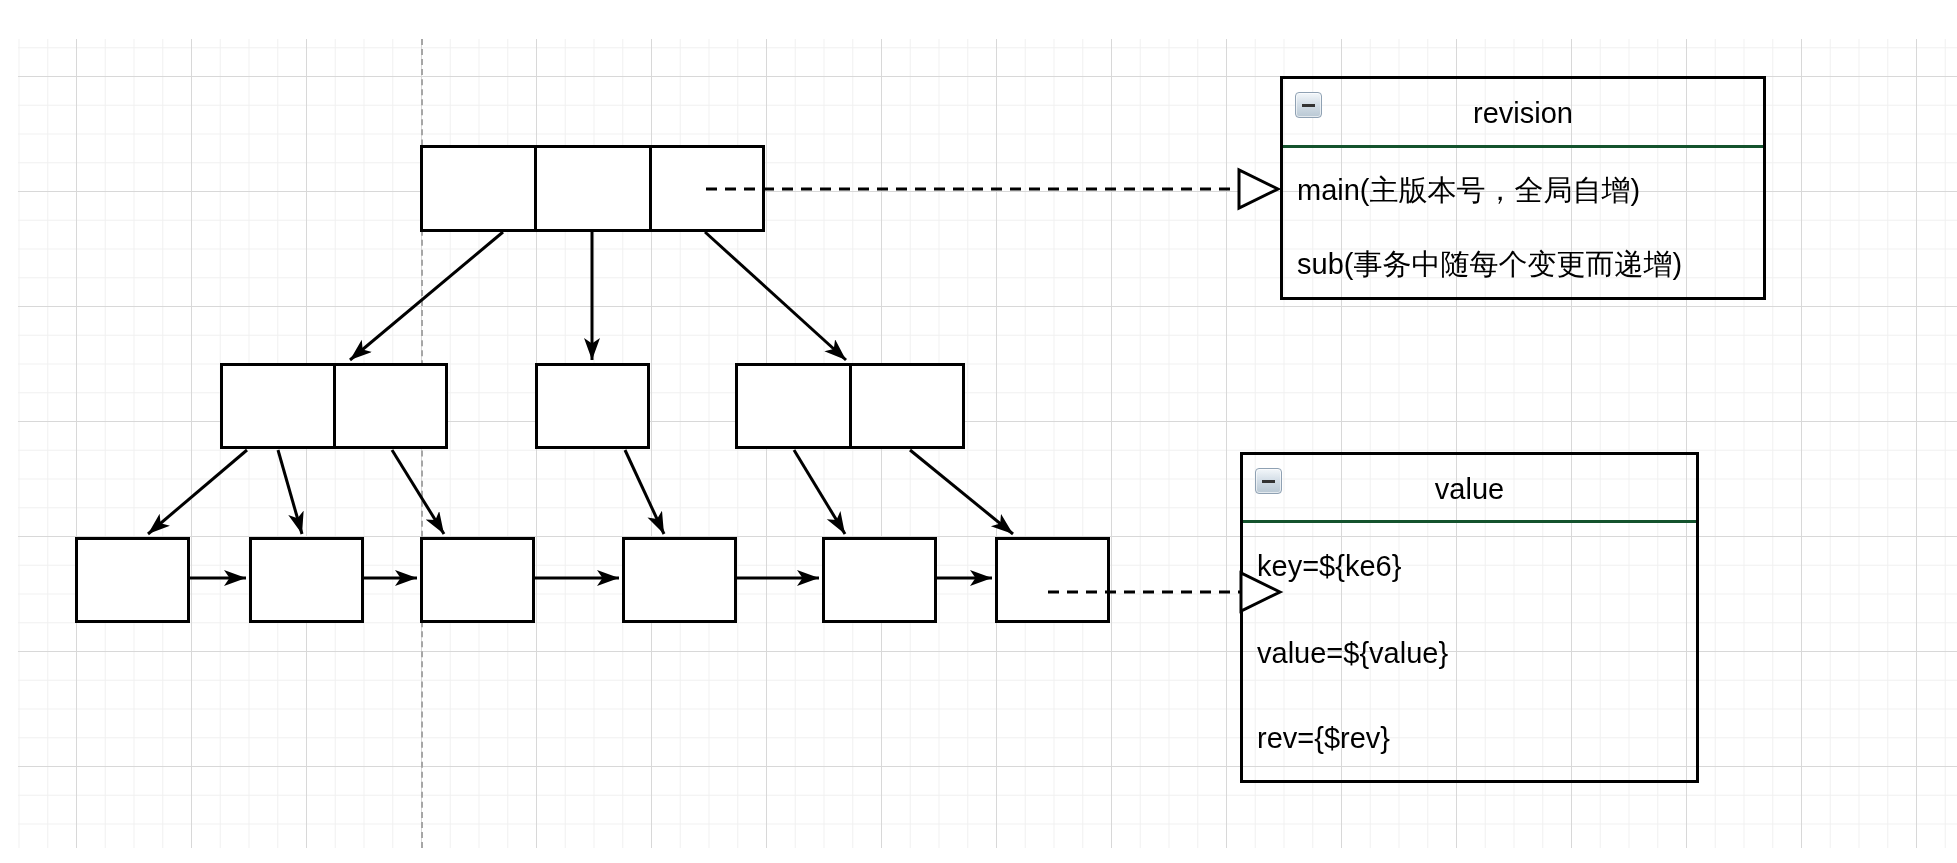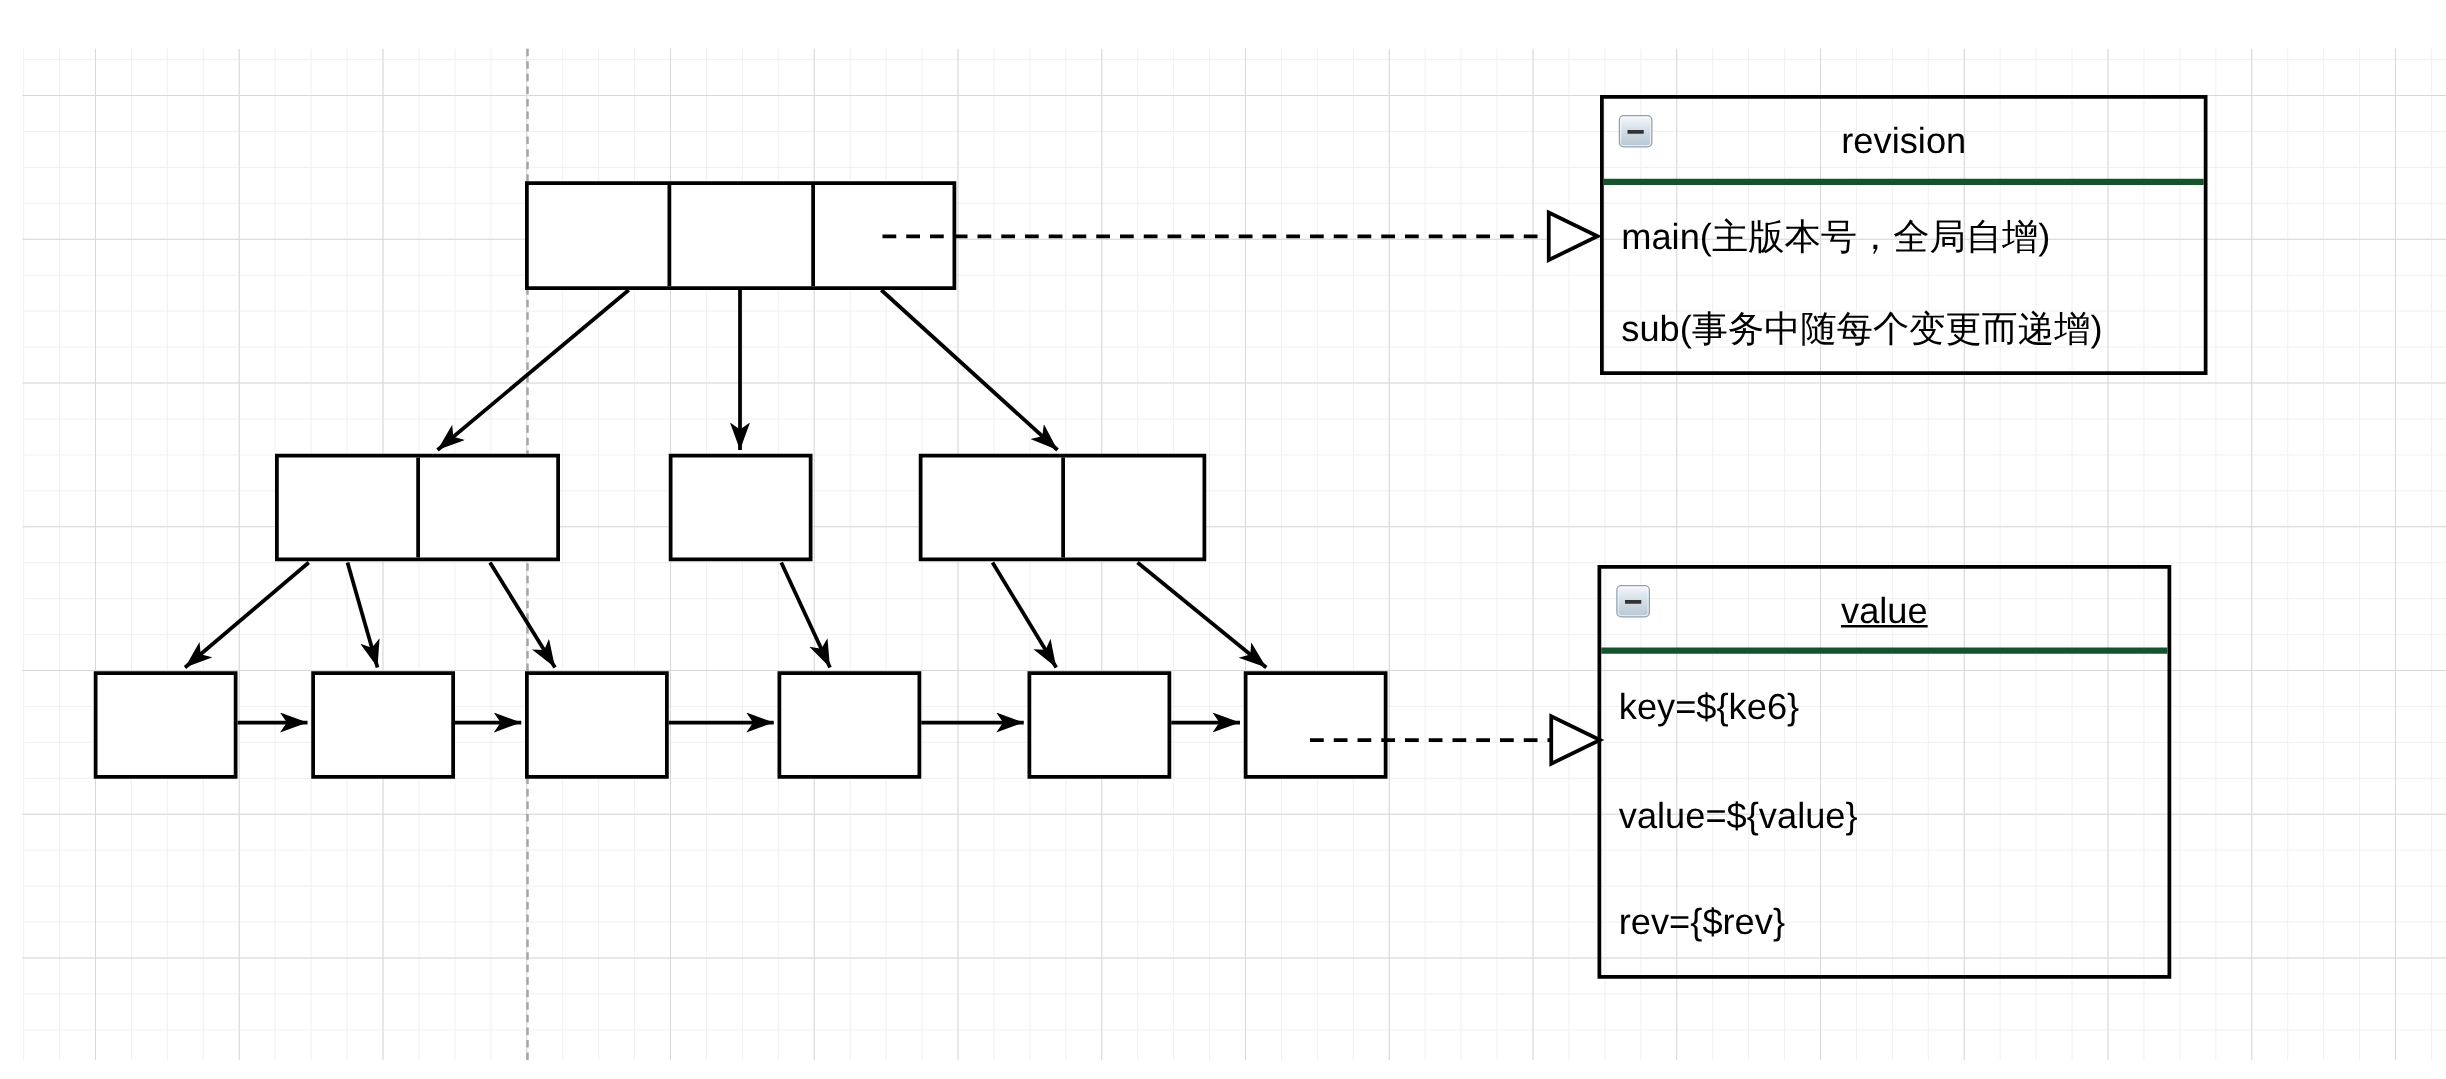--- a/index.html
+++ b/index.html
@@ -42,21 +42,21 @@
   
   .class-box{
     position:absolute;
     border:3px solid #000;
     box-sizing:border-box;
     background:transparent;
     z-index:2;
   }
   .class-title-row{
     position:relative;
-    border-bottom:5px solid #14532d;
+    border-bottom:3px solid #14532d;
     box-sizing:border-box;
   }
   .class-title{
     text-align:center;
     font-size:29px;
     line-height:inherit;
   }
   .collapse-btn{
     position:absolute;left:12px;top:13px;
     width:25px;height:24px;
@@ -114,21 +114,21 @@
     <div class="class-title-row" style="height:69px;line-height:69px;">
       <div class="collapse-btn">
         <span class="minus"></span>
       </div>
       <div class="class-title">revision</div>
     </div>
     <div class="class-item" style="top:166px;">sub(事务中随每个变更而递增)</div>
     <div class="class-item" style="top:92px;">main(主版本号，全局自增)</div>
   </div>
 
-  <div class="class-box" id="box-value" style="left:1278px;top:452px;width:459px;height:331px;text-decoration:underline;">
+  <div class="class-box" id="box-value" style="left:1240px;top:452px;width:459px;height:331px;">
     <div class="class-title-row" style="height:68px;line-height:68px;">
       <div class="collapse-btn">
         <span class="minus"></span>
       </div>
       <div class="class-title">value</div>
     </div>
     <div class="class-item" style="top:92px;">key=${ke6}</div>
     <div class="class-item" style="top:179px;">value=${value}</div>
     <div class="class-item" style="top:264px;">rev={$rev}</div>
   </div>

